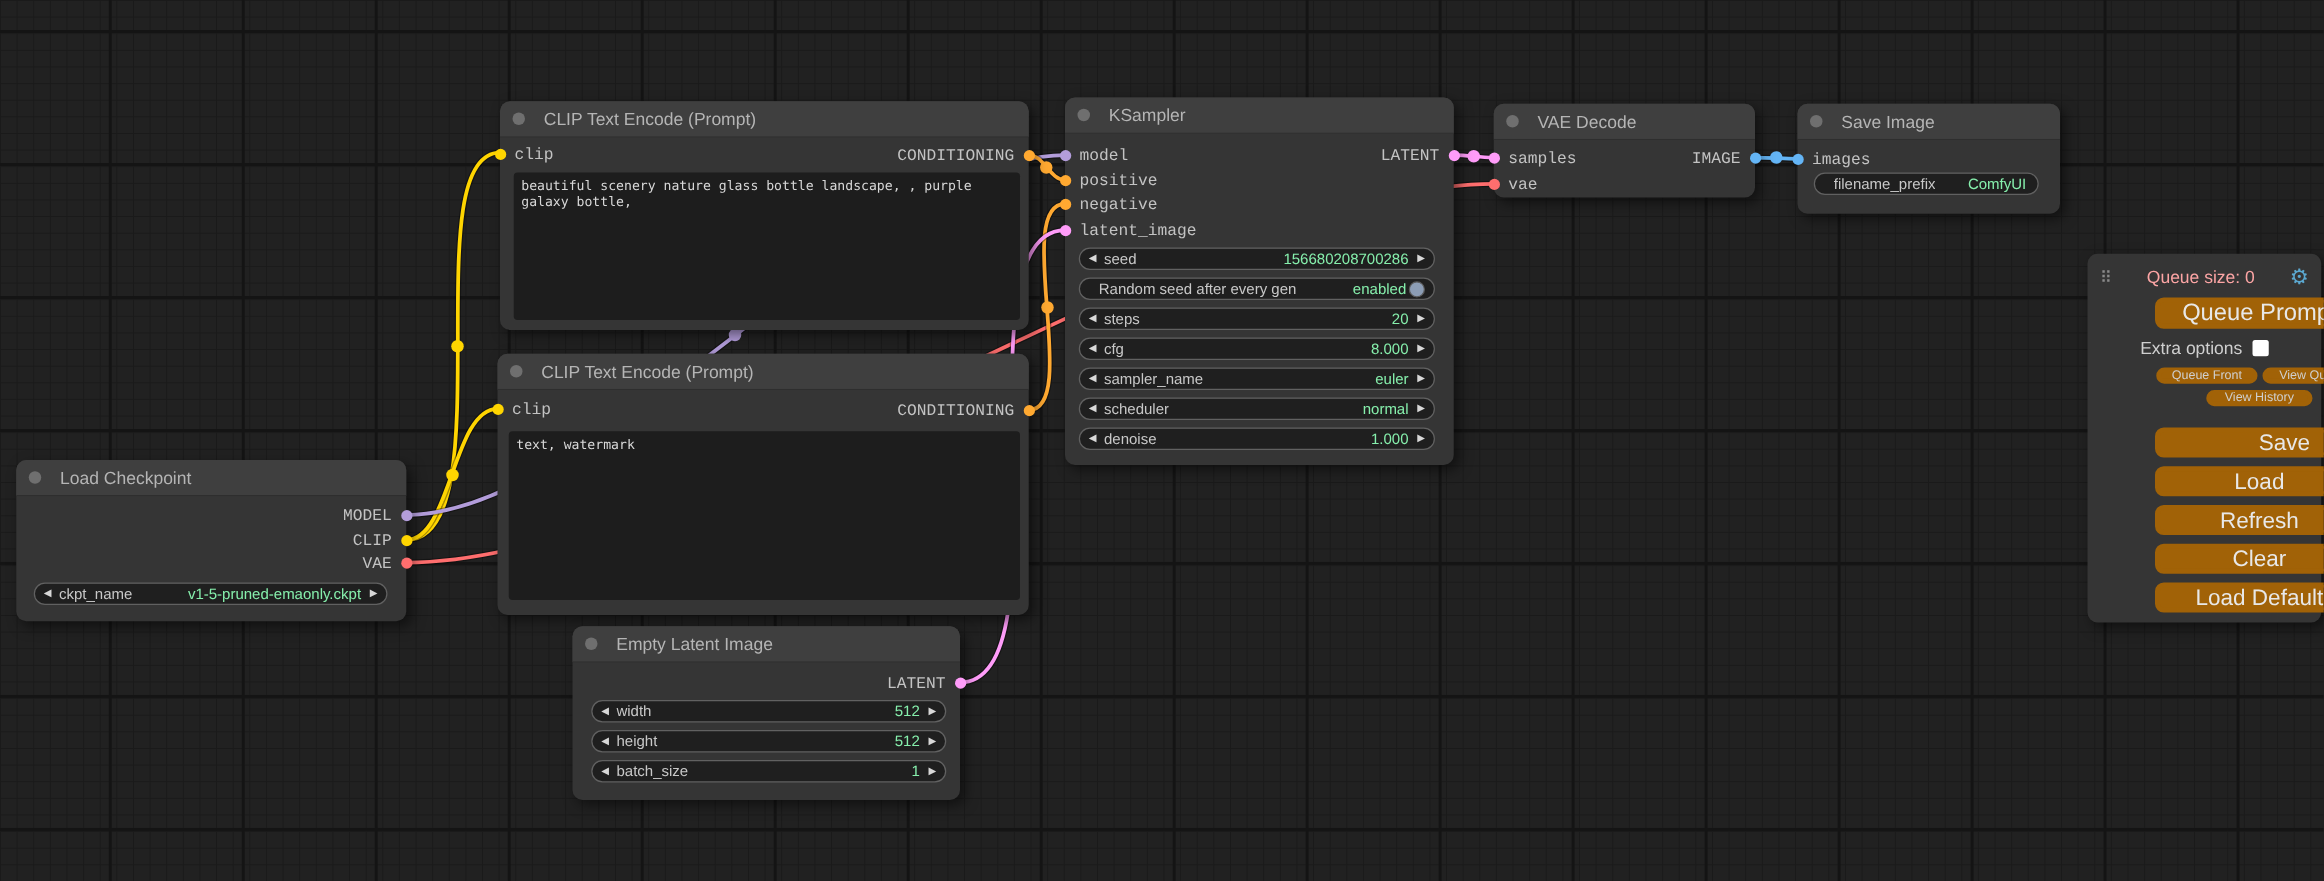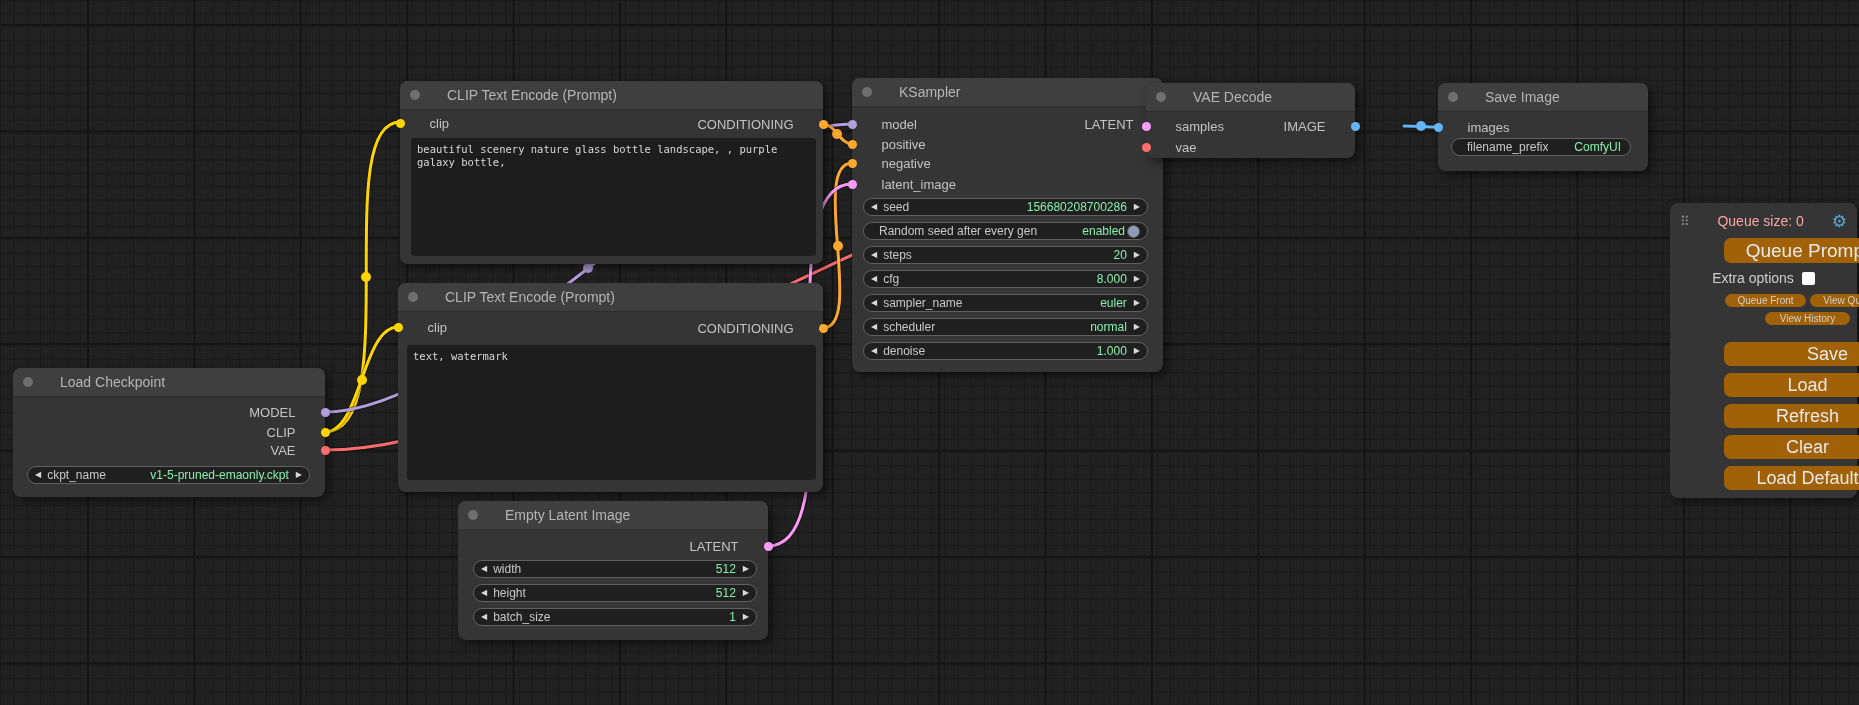--- a/index.html
+++ b/index.html
@@ -11,26 +11,26 @@
       linear-gradient(to bottom,#141414 2px,transparent 2px),
       linear-gradient(to right,#1a1a1a 1px,transparent 1px),
       linear-gradient(to bottom,#1a1a1a 1px,transparent 1px);
     background-size:106.4px 106.4px,106.4px 106.4px,13.3px 13.3px,13.3px 13.3px;
     background-position:87px 24px,87px 24px,0 0,0 0;}
   #wires{position:absolute;left:0;top:0;}
 
   .node{position:absolute;background:#353535;border-radius:8px;
         box-shadow:4px 4px 10px rgba(0,0,0,.5);}
   .ntitle{height:28px;background:#3f3f3f;border-radius:8px 8px 0 0;display:flex;
-          align-items:center;gap:27px;padding:0 10px;color:#b5b5b5;font-size:14px;
+          align-items:center;gap:15px;padding:0 10px;color:#b5b5b5;font-size:14px;
           border-bottom:1px solid #2e2e2e;white-space:nowrap;}
   .tdot{width:10px;height:10px;border-radius:50%;background:#6f6f6f;flex:none;}
 
-  .row{position:absolute;height:18px;display:flex;align-items:center;gap:25px;
-       color:#c3c3c3;font-size:13px;white-space:nowrap;}
+  .row{position:absolute;height:18px;display:flex;align-items:center;gap:7px;
+       color:#c3c3c3;font-size:13px;white-space:nowrap;font-family:Liberation Mono, monospace;}
   .row .dot{width:9px;height:9px;border-radius:50%;flex:none;}
   .row.in{left:-4.5px;}
   .row.out{right:-4.5px;flex-direction:row-reverse;}
   .c-model{background:#B39DDB}.c-clip{background:#FFD500}.c-vae{background:#FF6E6E}
   .c-cond{background:#FFA931}.c-latent{background:#FF9CF9}.c-image{background:#64B5F6}
 
   .widget{position:absolute;height:18px;background:#1f1f1f;border:1px solid #616161;
           border-radius:10px;display:flex;align-items:center;font-size:12px;
           color:#c8c8c8;padding:0 7px;box-sizing:border-box;white-space:nowrap;}
   .warr{font-size:8px;color:#d8d8d8;flex:none;line-height:1;}
@@ -247,21 +247,21 @@
     <span class="warr">▶</span>
   </div>
   <div class="widget" style="left:11px;right:15px;top:264px;">
     <span class="warr">◀</span>
     <span class="wlabel">denoise</span>
     <span class="wvalue">1.000</span>
     <span class="warr">▶</span>
   </div>
 </div>
 
-<div class="node" style="left:1146px;top:83px;width:209px;height:75px;">
+<div class="node" style="left:1195px;top:83px;width:209px;height:75px;">
   <div class="ntitle">
     <span class="tdot"></span>
     <span>VAE Decode</span>
   </div>
   <div class="row in" style="top:34px;">
         <span class="dot c-latent"></span>
         <span>samples</span>
       </div>
   <div class="row in" style="top:55px;">
         <span class="dot c-vae"></span>

